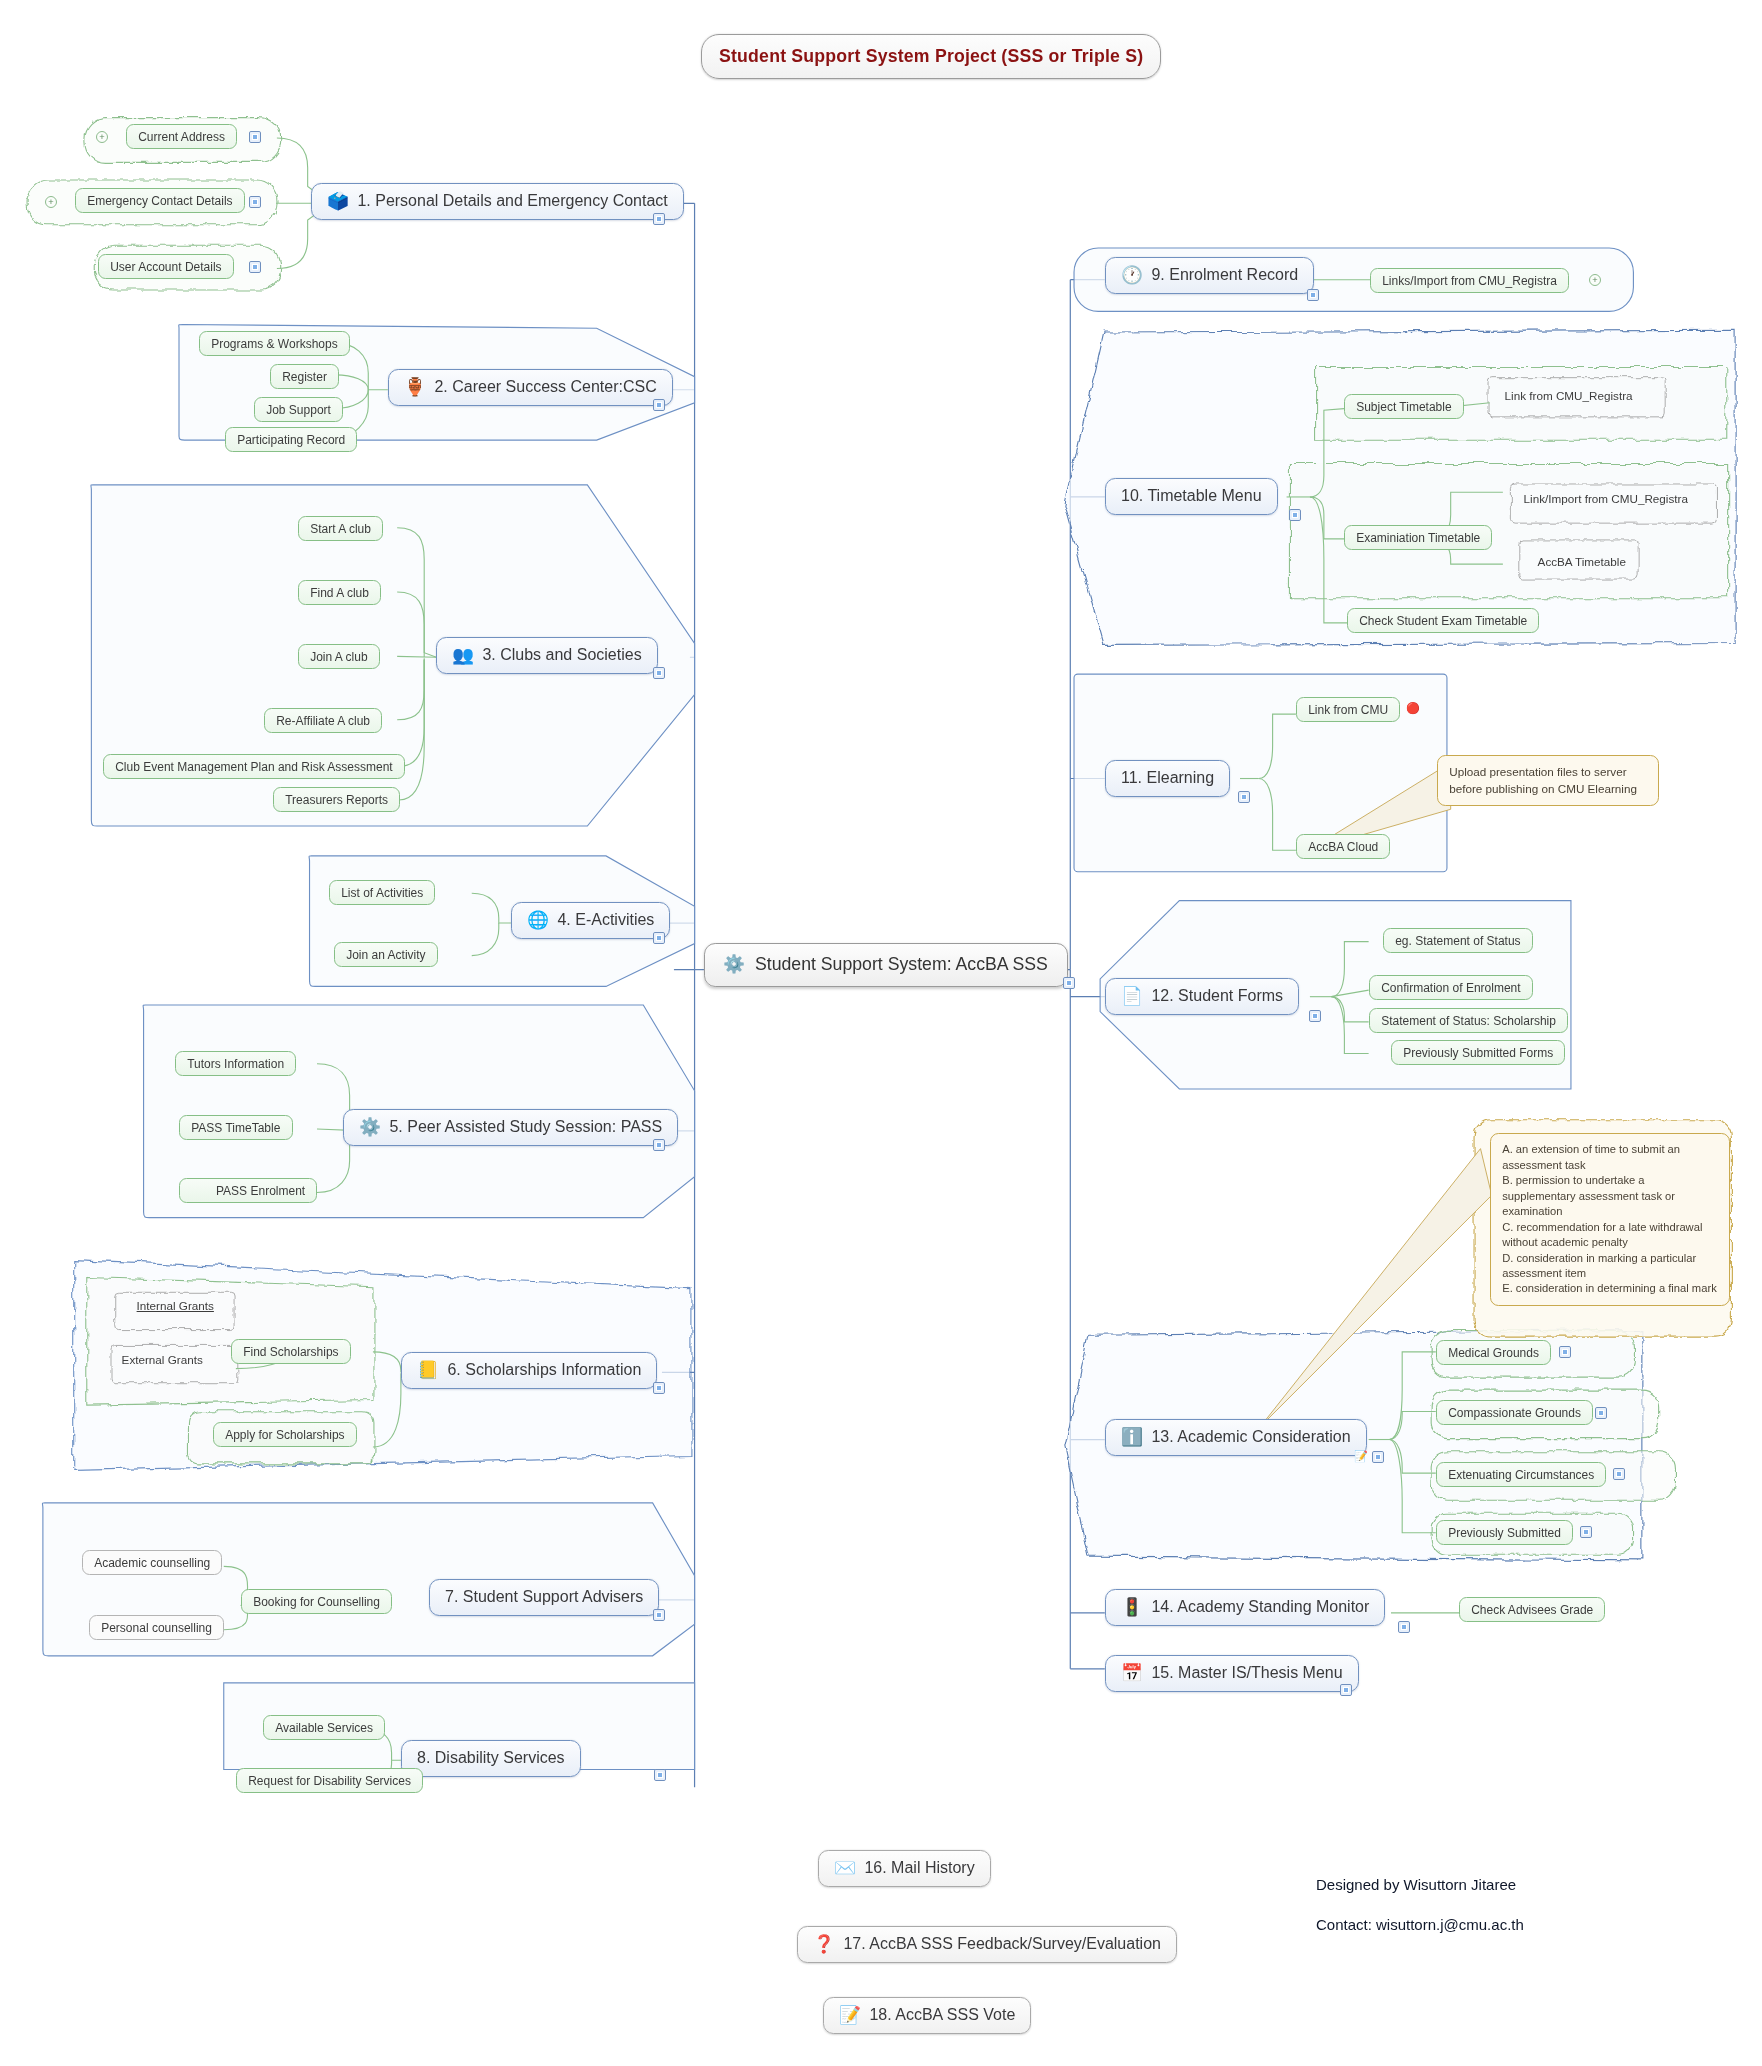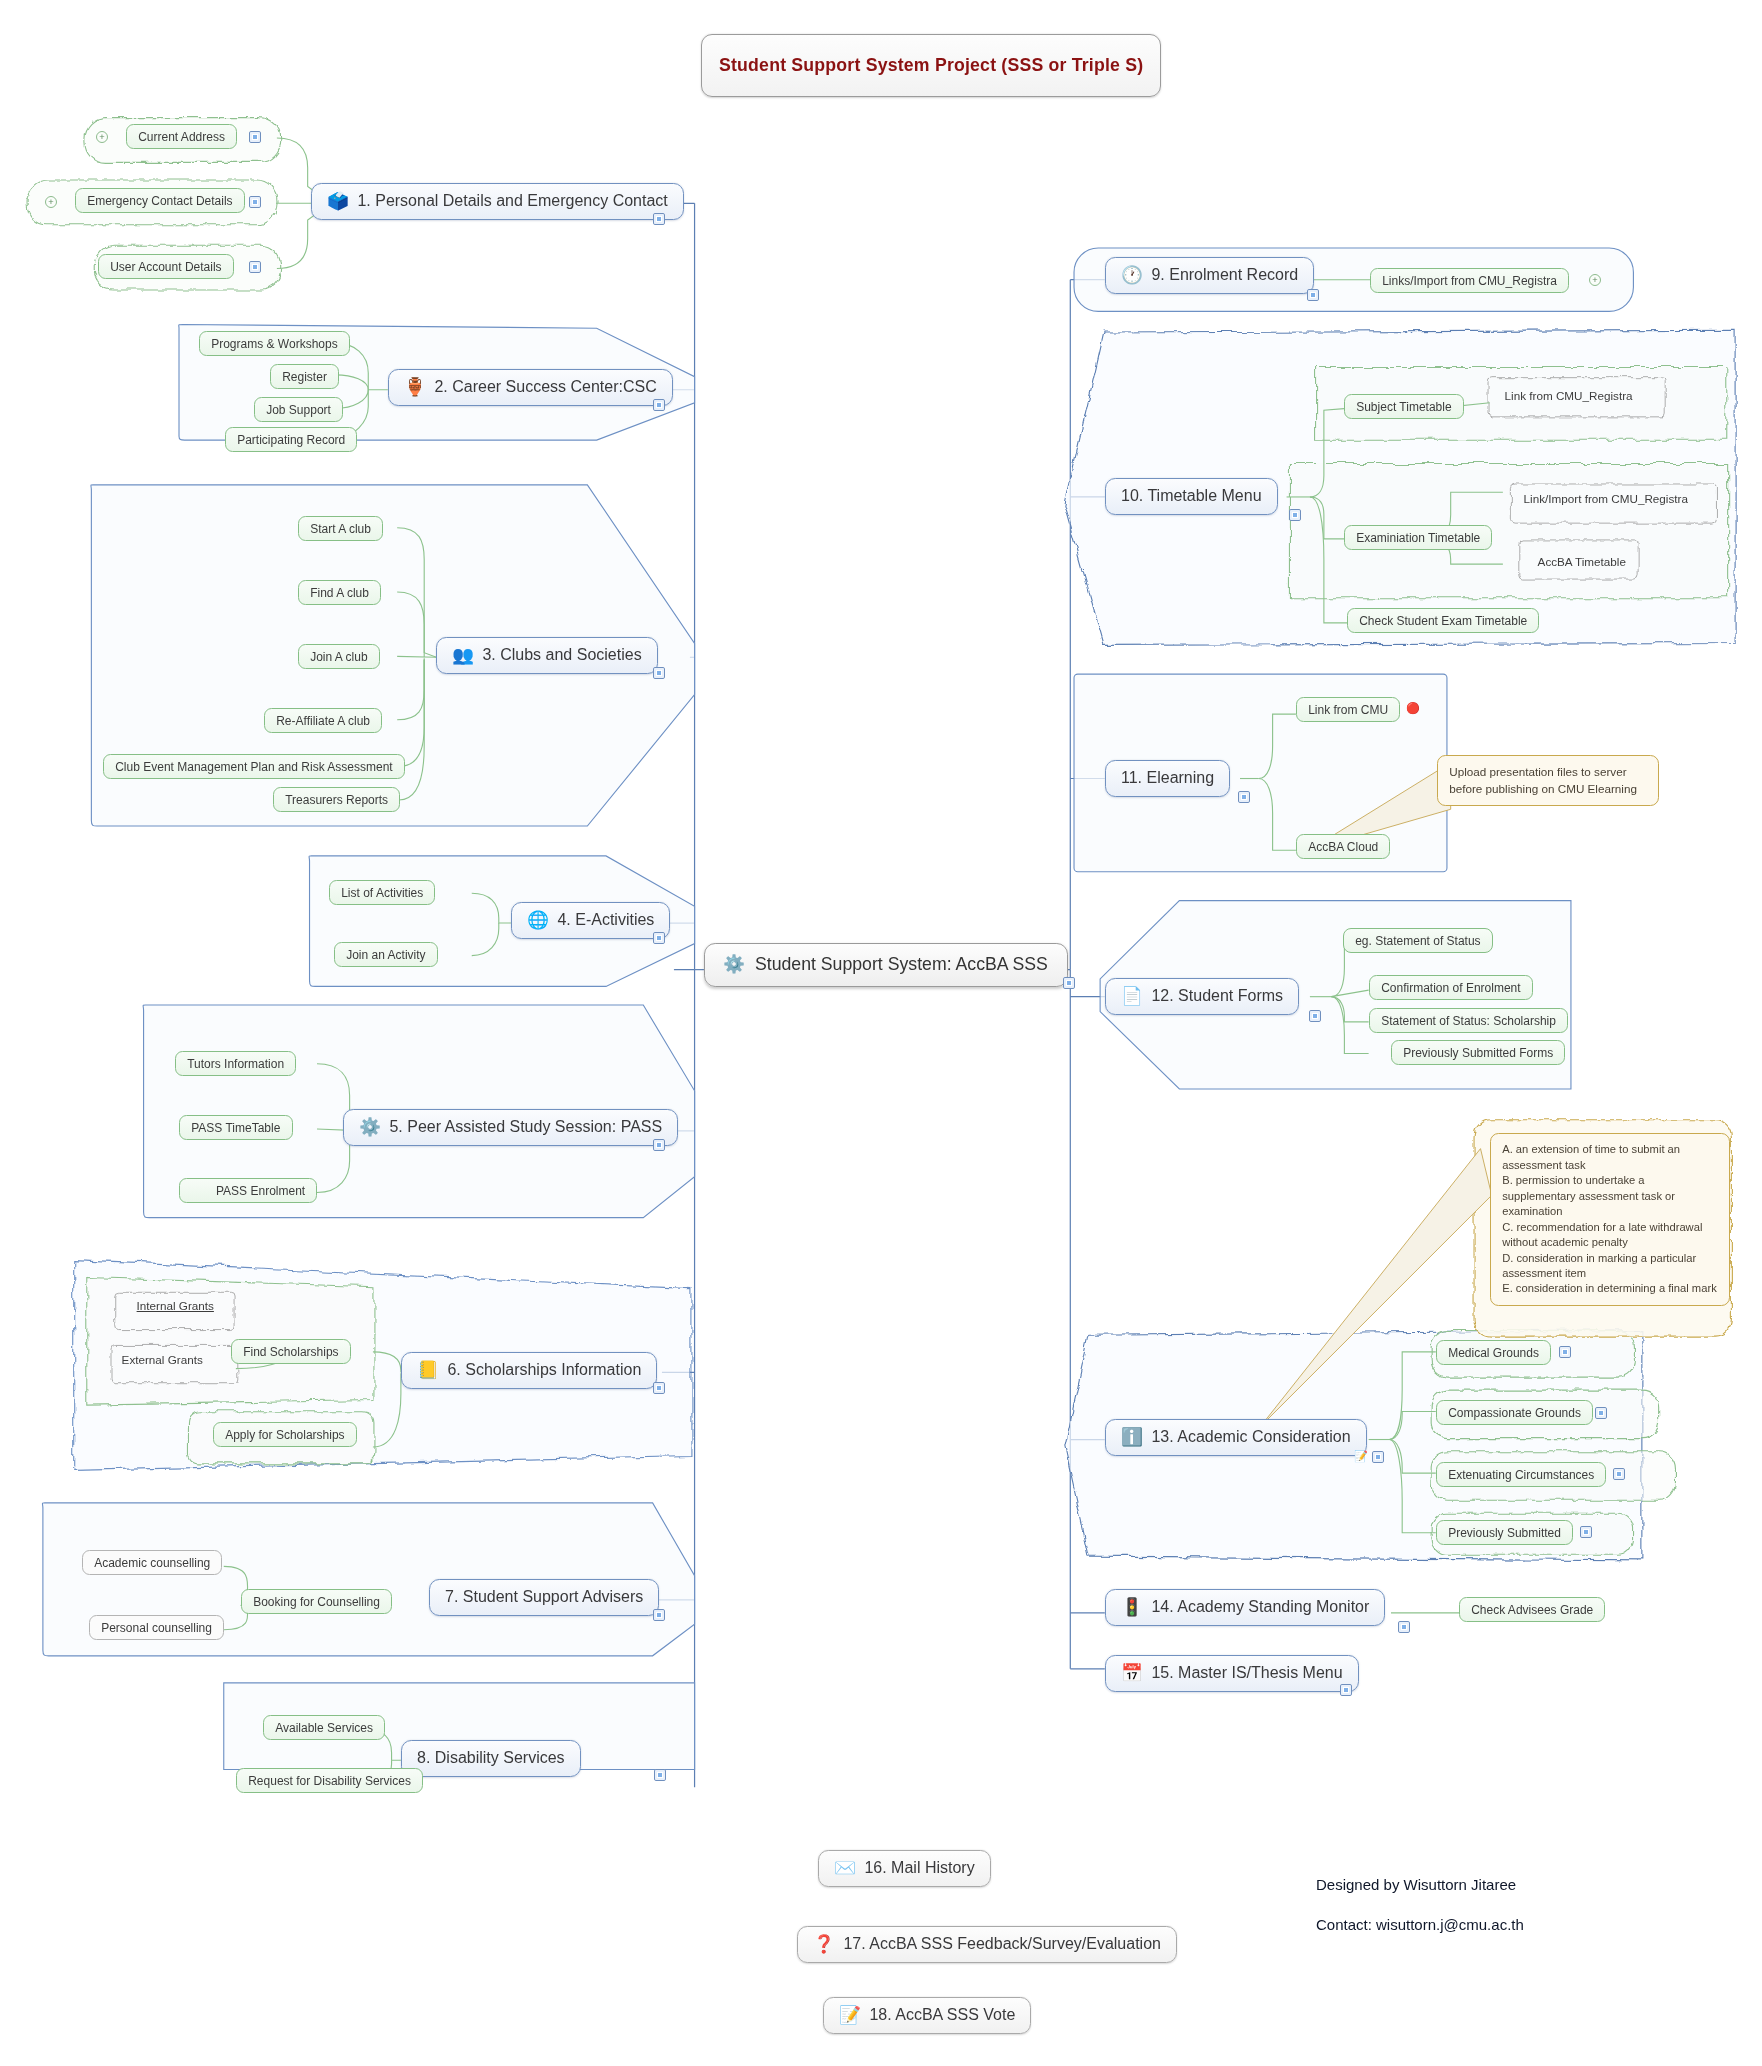--- a/index.html
+++ b/index.html
@@ -15,26 +15,26 @@
     overflow:hidden;
     background:#fff;
   }
   #wires{position:absolute;inset:0;width:1763px;height:2067px;pointer-events:none;}
 
   
   .title-box{
     position:absolute;
     background:linear-gradient(#fdfdfd,#f2f2f2);
     border:0.9px solid #9b9b9b;
-    border-radius:11px;
+    border-radius:18px;
     color:#8b1212;
     font-weight:bold;
     font-size:17.7px;
     letter-spacing:0.2px;
-    padding:20px 17px;
+    padding:11px 17px;
     box-shadow:0 0.9px 1.9px rgba(0,0,0,.18);
     white-space:nowrap;
   }
 
   
   .mainnode{
     position:absolute;
     display:flex;
     align-items:center;
     gap:8.4px;
@@ -449,21 +449,21 @@
   <div class="noteicon" style="left:1406px;top:703px;">🔴</div>
   <div class="sub" style="left:1296px;top:834px;">AccBA Cloud</div>
   <div class="note" style="left:1437px;top:755px;width:198px;">Upload presentation files to server
 before publishing on CMU Elearning</div>
 
   <div class="mainnode" style="left:1105px;top:978px;">
     <span class="ico">📄</span>
     <span>12. Student Forms</span>
   </div>
   <div class="badge" style="left:1309px;top:1010px;"></div>
-  <div class="sub" style="left:1343px;top:928px;border-radius:8px;">eg. Statement of Status</div>
+  <div class="sub" style="left:1383px;top:928px;">eg. Statement of Status</div>
   <div class="sub" style="left:1369px;top:975px;">Confirmation of Enrolment</div>
   <div class="sub" style="left:1369px;top:1008px;">Statement of Status: Scholarship</div>
   <div class="sub" style="left:1369px;top:1040px;margin-left:22px;">Previously Submitted Forms</div>
 
   <div class="mainnode" style="left:1105px;top:1419px;">
     <span class="ico">ℹ️</span>
     <span>13. Academic Consideration</span>
   </div>
   <div class="noteicon" style="left:1354px;top:1451px;">📝</div>
   <div class="badge" style="left:1372px;top:1451px;"></div>

